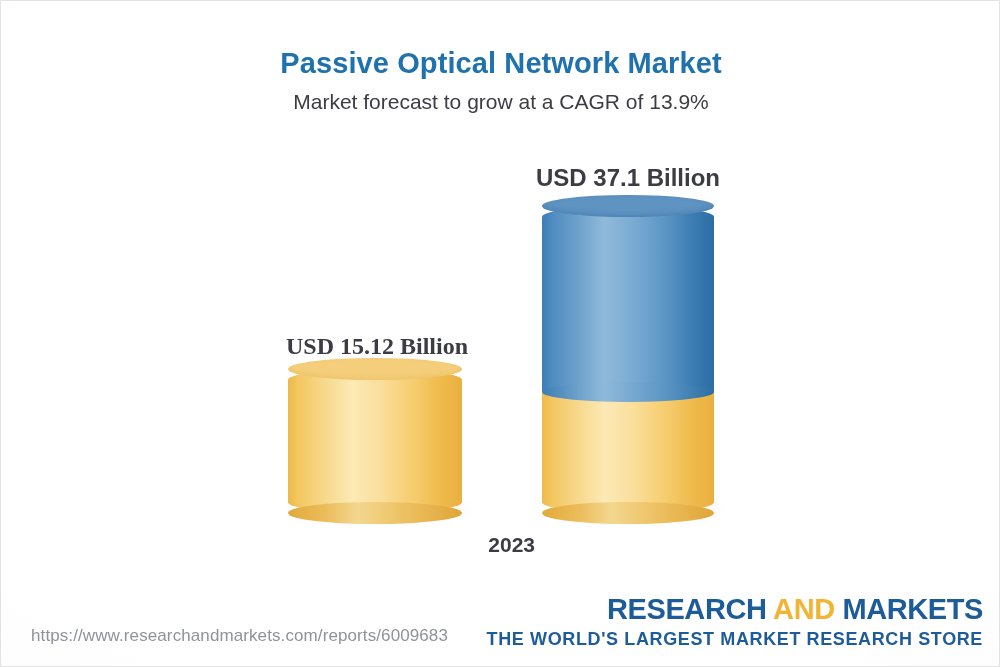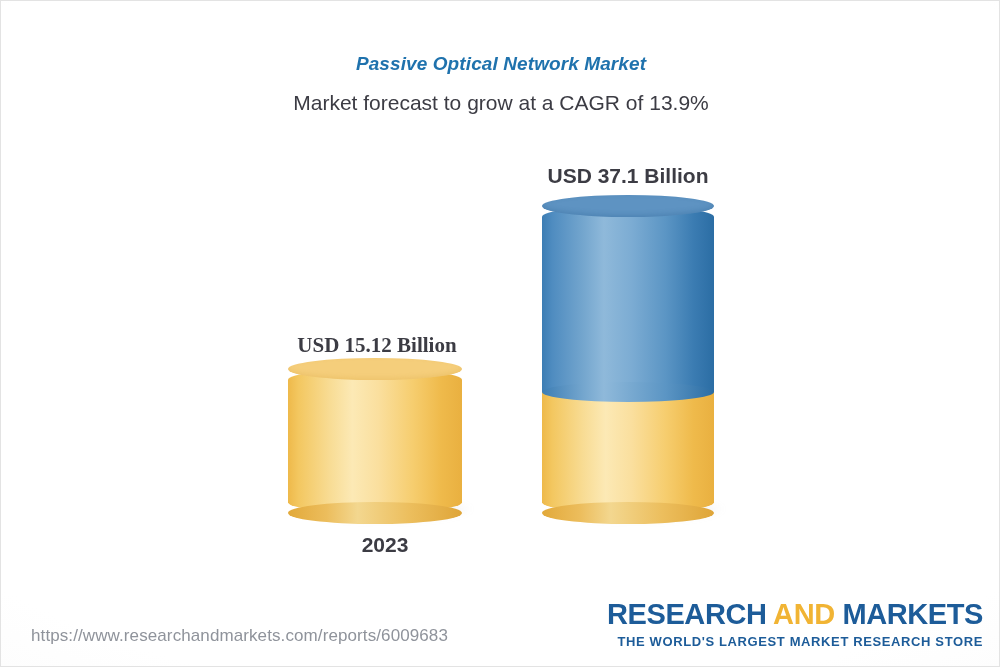--- a/index.html
+++ b/index.html
@@ -27,27 +27,26 @@
 
   
   .header {
     position: absolute;
     top: 36px;
     left: 0;
     width: 1000px;
     text-align: center;
   }
   .chart-title {
-    font-size: 19px;
+    font-size: 29px;
     font-weight: bold;
     color: #1f72ad;
     letter-spacing: 0.1px;
     line-height: 1.15;
-    margin: 16px;
-    font-style: italic;
+    margin: 10px;
   }
   .chart-subtitle {
     font-size: 21px;
     font-weight: normal;
     color: #3c3c44;
     margin: 5px 0 0 0;
     line-height: 1.15;
   }
 
   
@@ -60,21 +59,21 @@
   }
 
   .bar-group {
     position: absolute;
   }
 
   .value-label {
     position: absolute;
     width: 320px;
     text-align: center;
-    font-size: 21px;
+    font-size: 24px;
     font-weight: bold;
     color: #3c3c44;
     white-space: nowrap;
   }
 
   .cat-label {
     position: absolute;
     width: 320px;
     text-align: center;
     font-size: 21px;
@@ -185,21 +184,21 @@
     font-weight: bold;
     color: #1d5c99;
     letter-spacing: -0.4px;
     white-space: nowrap;
   }
   .logo-and {
     color: #f1b434;
   }
   .logo-tagline {
     margin-top: 6px;
-    font-size: 13px;
+    font-size: 18px;
     font-weight: bold;
     color: #1d5c99;
     letter-spacing: 0.62px;
     white-space: nowrap;
   }
 </style>
 </head>
 <body>
 
 <div class="page">
@@ -217,21 +216,21 @@
       <div class="cyl" style="width:174px; height:144px;">
         <div class="shadow"></div>
         <div class="body">
           <div class="seg seg-yellow" style="top:0; height:144px;"></div>
         </div>
         <div class="cap bottom-edge" style="bottom:-11px; height:22px;"></div>
         <div class="cap cap-top-yellow" style="top:-11px; height:22px;"></div>
       </div>
     </div>
 
-    <div class="cat-label" style="left:224px; top:532px;">2023</div>
+    <div class="cat-label" style="left:214px; top:532px;text-align:right;">2023</div>
 
     <div class="value-label" style="left:467px; top:163px;">USD 37.1 Billion</div>
 
     <div class="bar-group" style="left:541px; top:205px;">
       <div class="cyl" style="width:172px; height:307px;">
         <div class="shadow"></div>
         <div class="body" style="border-radius:50% / 3.5%;">
           <div class="seg seg-blue" style="top:0; height:186px;"></div>
           <div class="seg seg-yellow" style="top:186px; height:121px;"></div>
           <div class="divider-ellipse" style="top:176px; height:20px;"></div>

